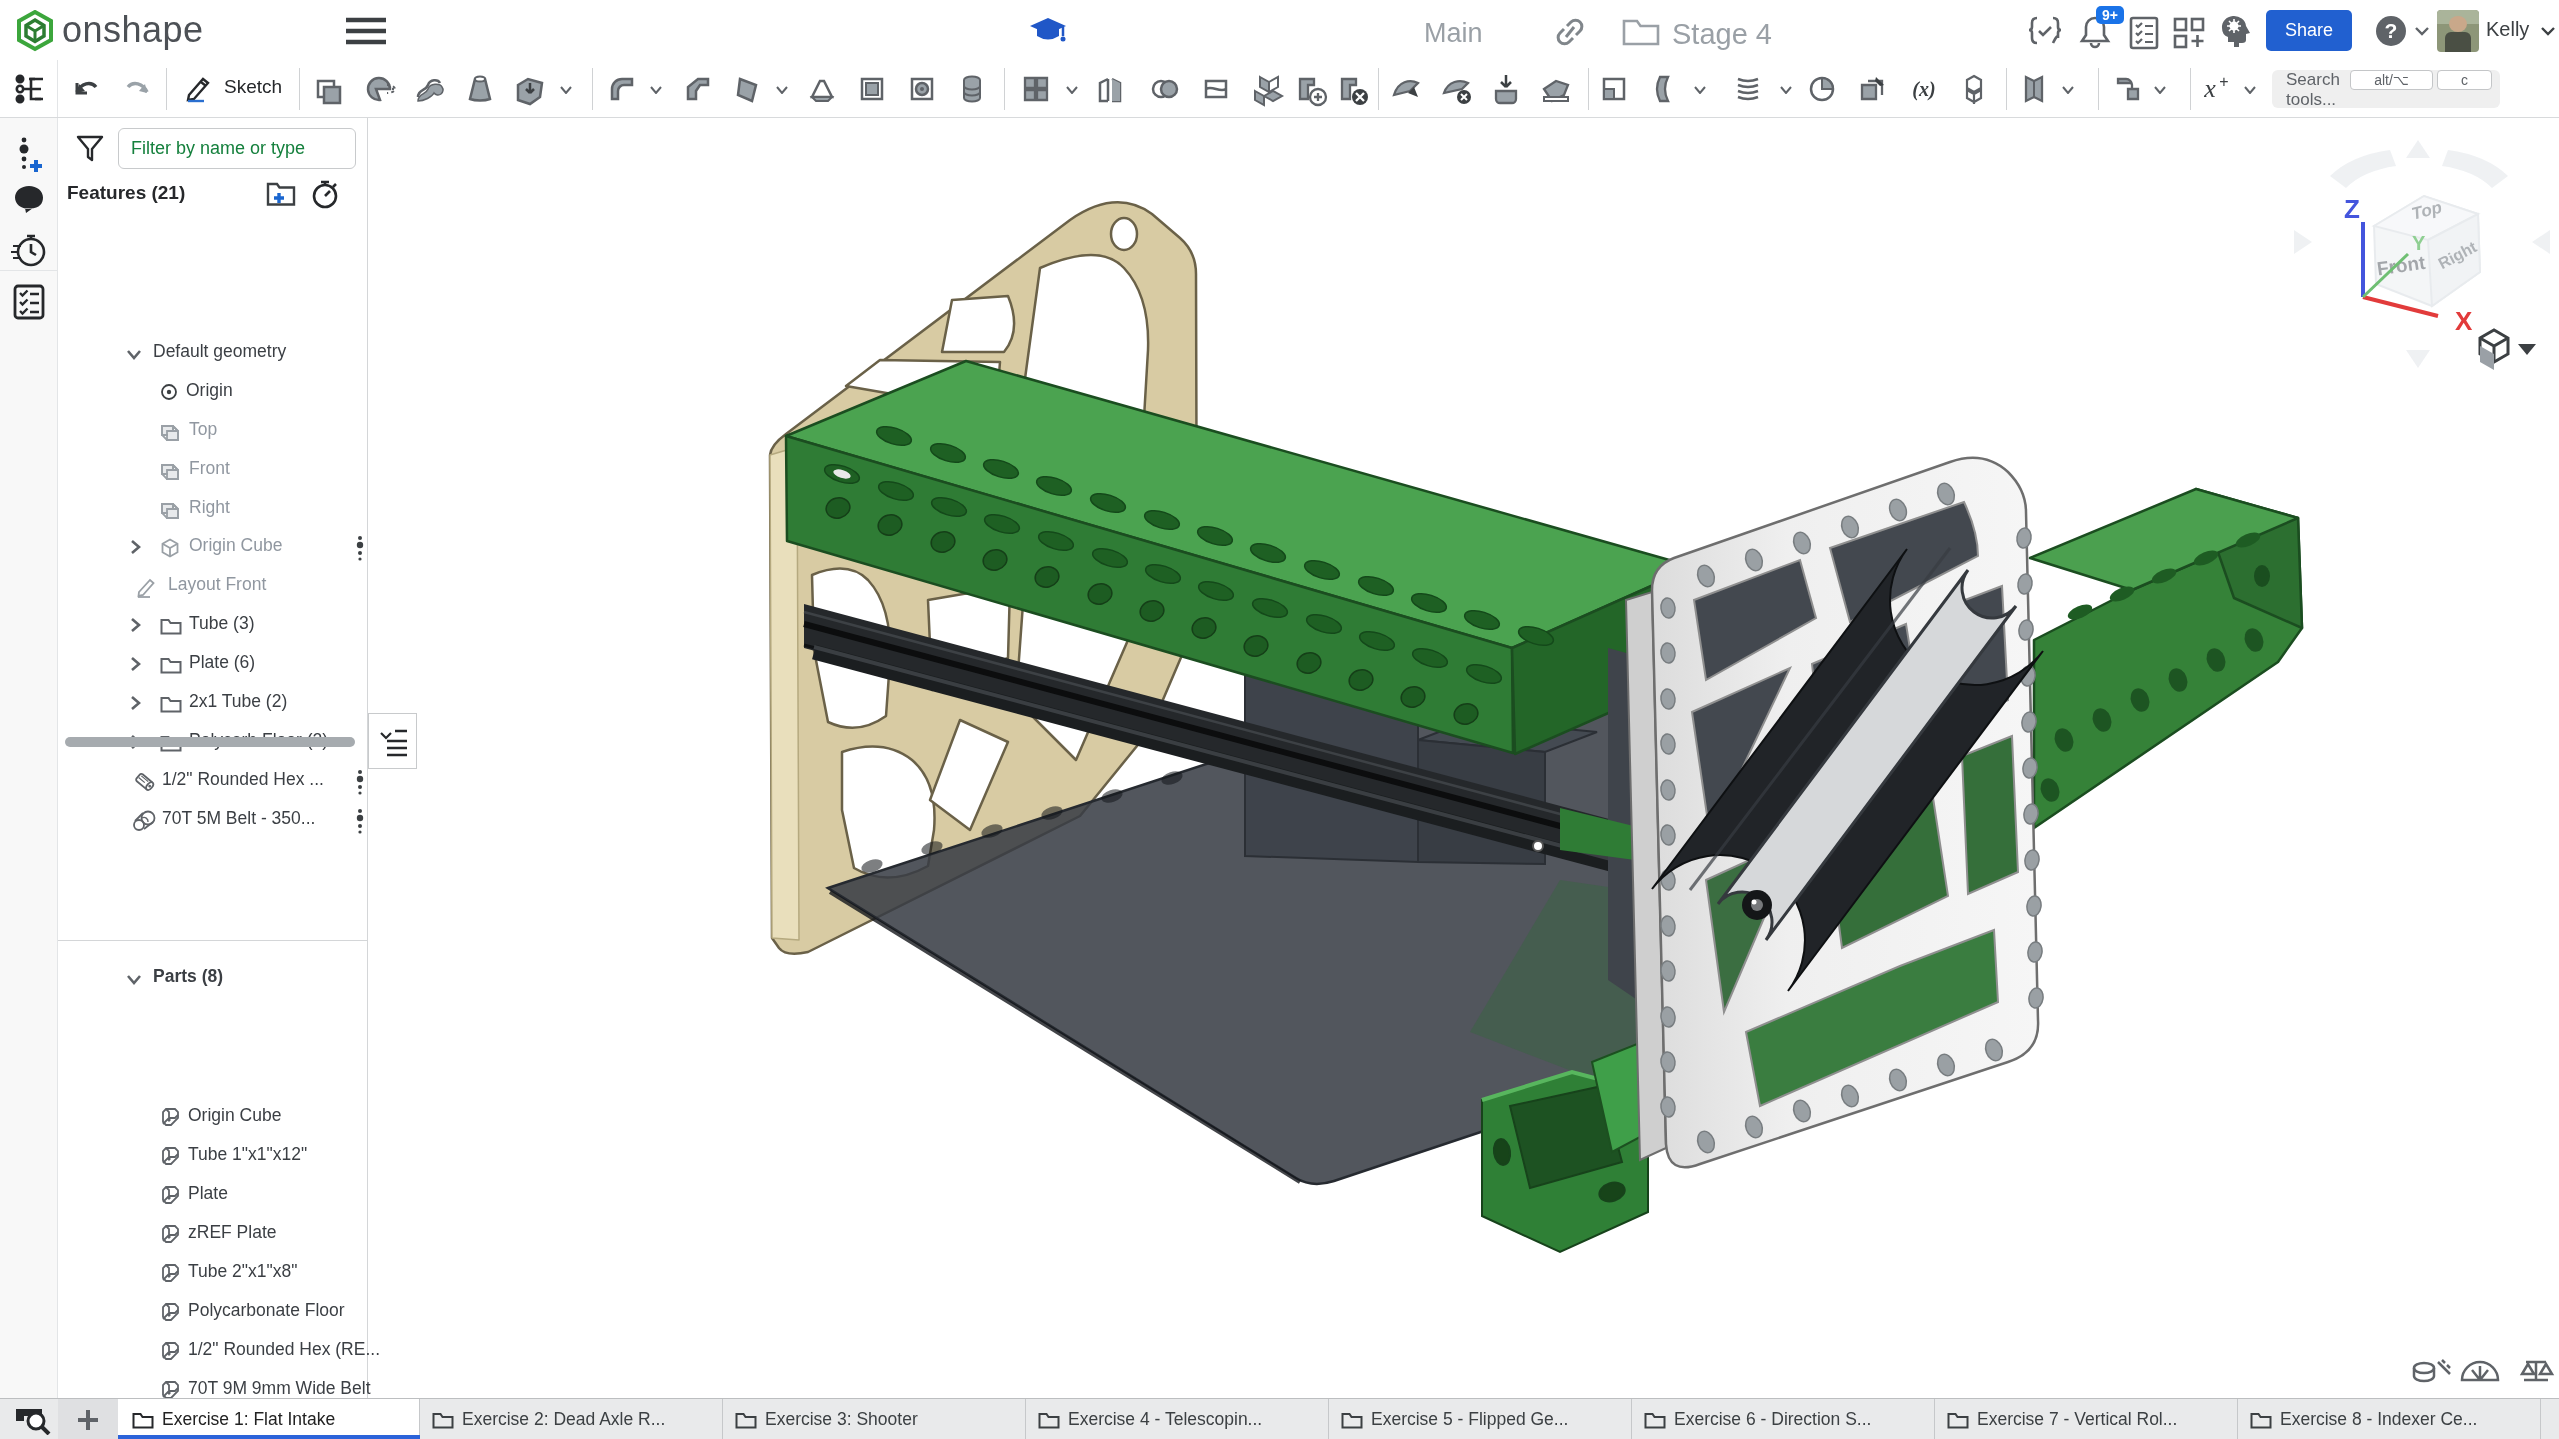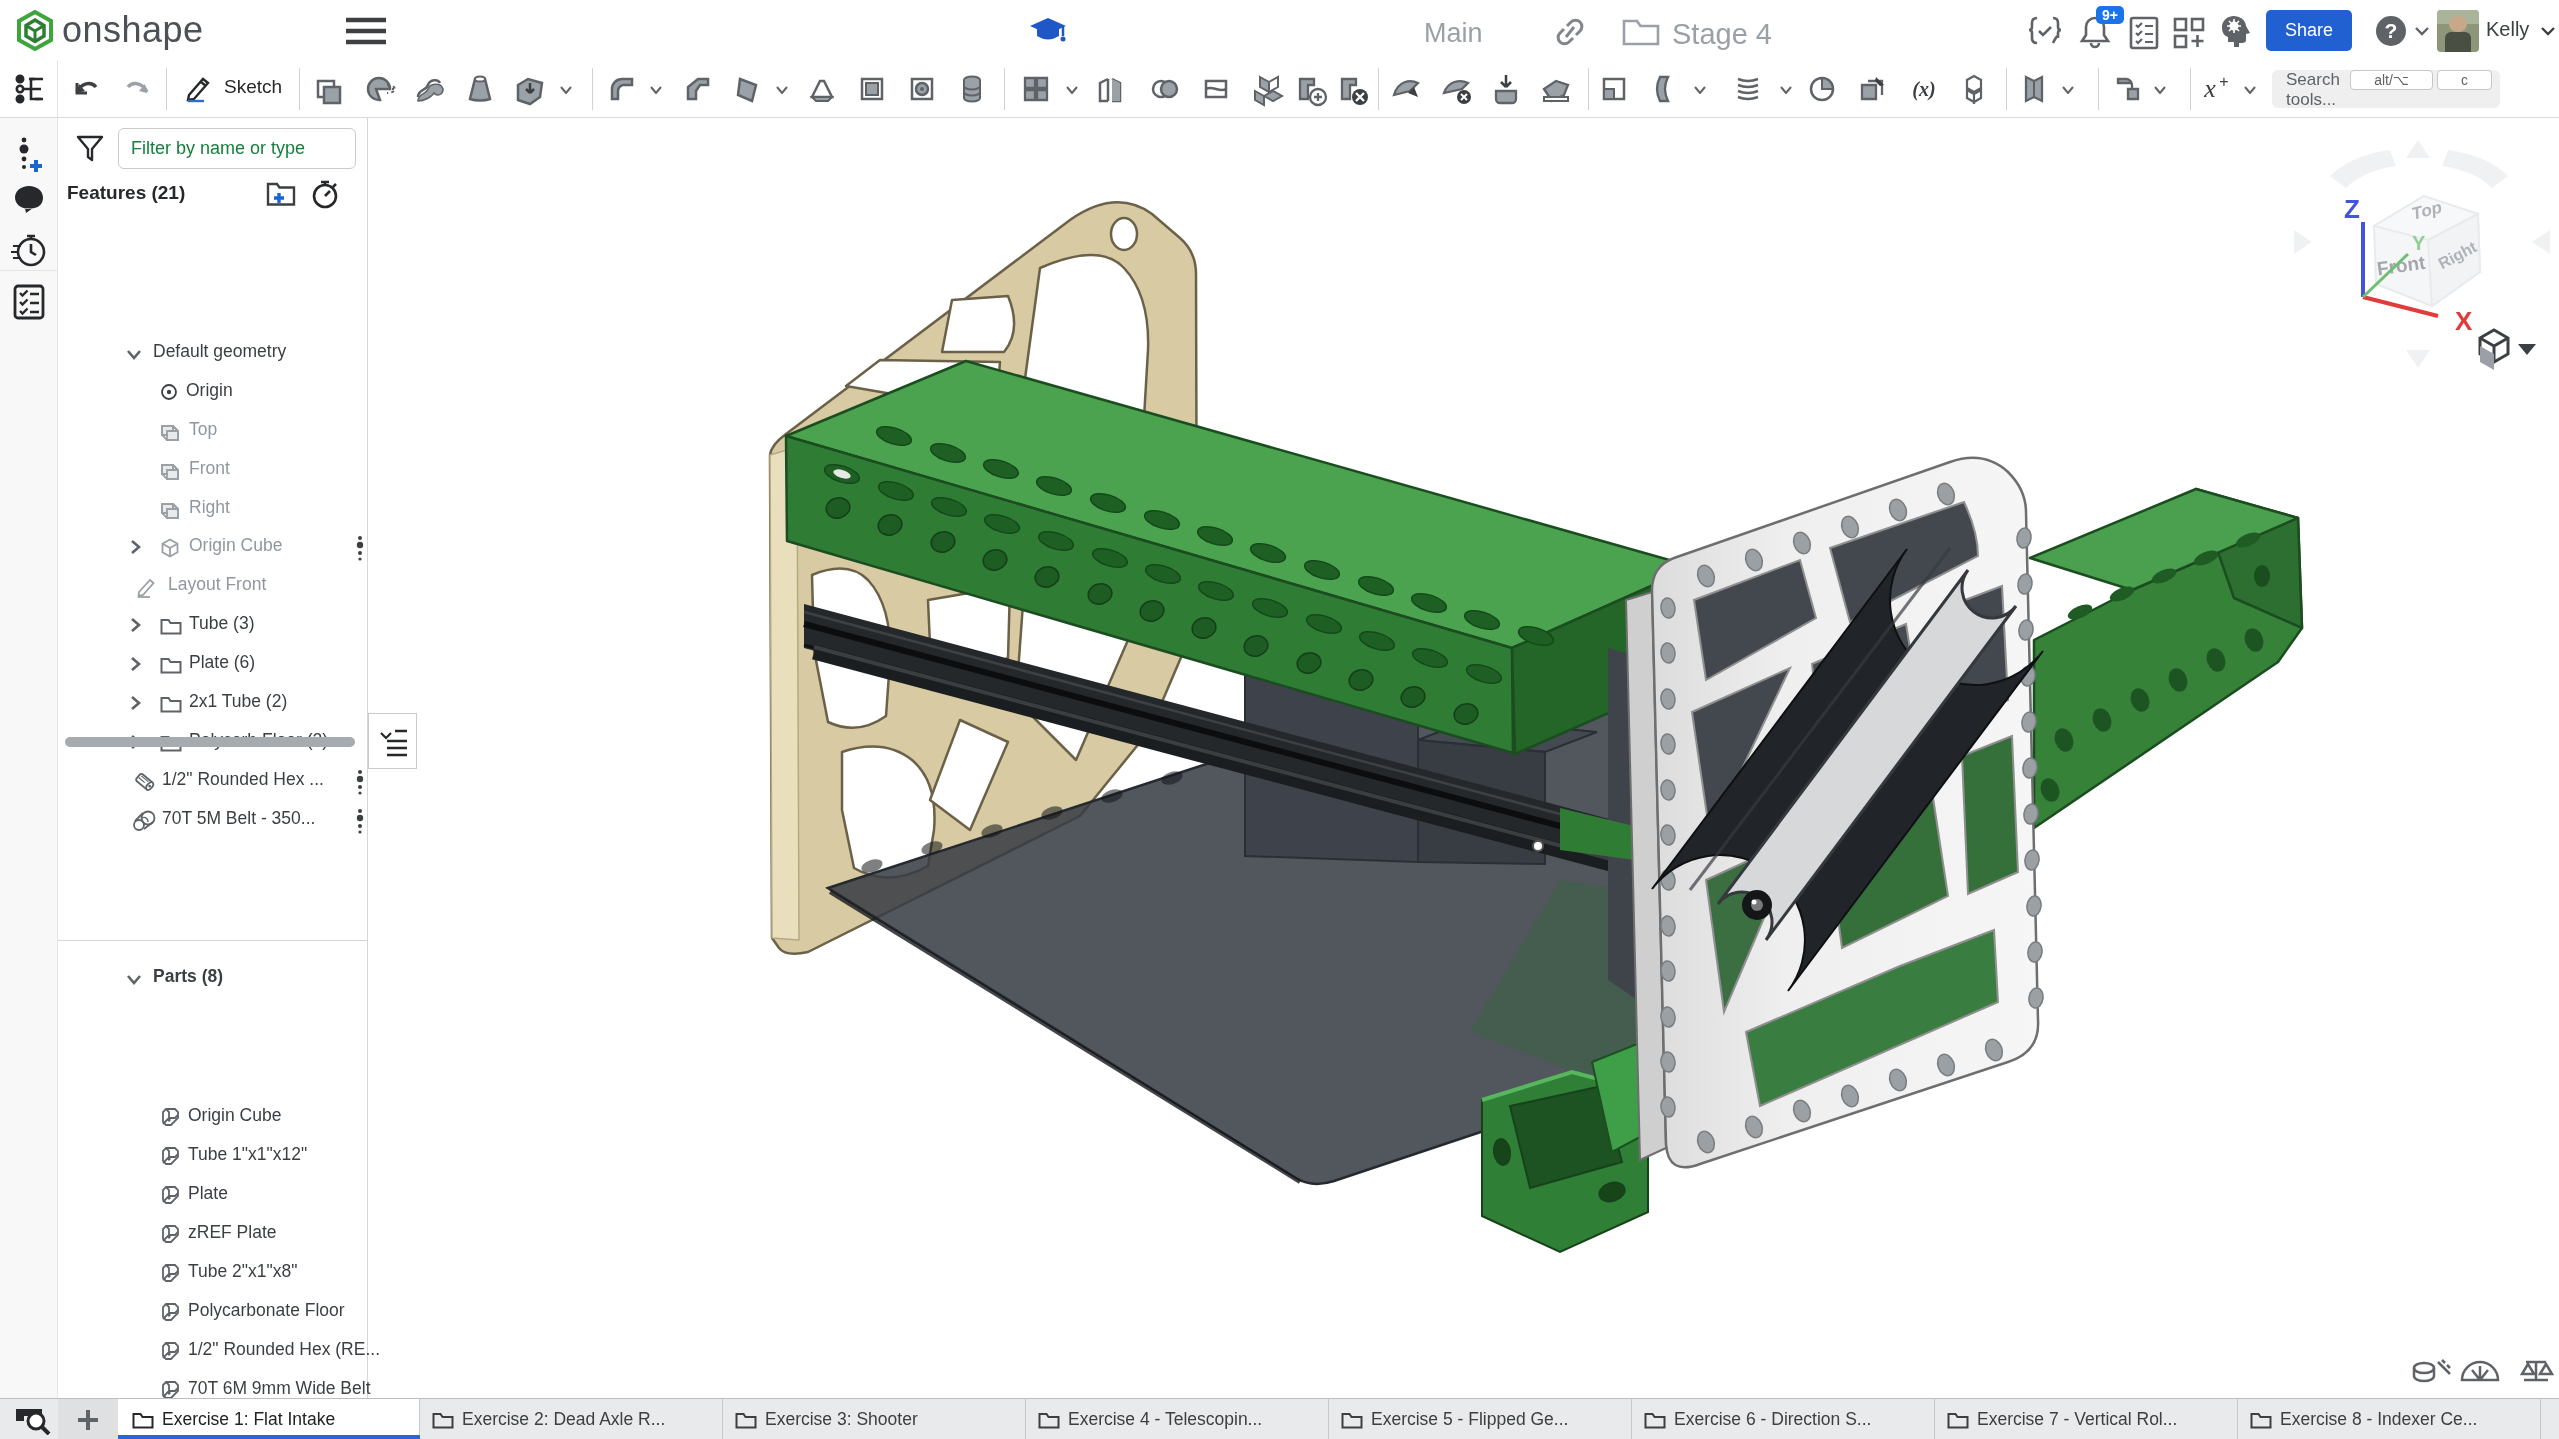--- a/index.html
+++ b/index.html
@@ -536,21 +536,21 @@
         <path d="M9,11 l2,2 -2,2 -2,-2 Z" fill="#5f6368"></path>
       </svg>
       <span class="tt dark" style="left:130px">1/2" Rounded Hex (RE...</span>
     </div>
     <div class="abs" style="top:1253px;left:0;width:100%;height:39px">
       <svg class="abs" style="left:102px;top:9px" width="21" height="20" viewBox="0 0 21 20">
         <path d="M6,2 h9 l3,3 v6 l-7,7 H6 l-3,-3 V5 Z" fill="none" stroke="#5f6368" stroke-width="1.8"></path>
         <path d="M6,2 l3,3 v6 l-6,6 M9,11 h6 l3,-3" fill="none" stroke="#5f6368" stroke-width="1.8"></path>
         <path d="M9,11 l2,2 -2,2 -2,-2 Z" fill="#5f6368"></path>
       </svg>
-      <span class="tt dark" style="left:130px">70T 6M 9mm Wide Belt</span>
+      <span class="tt dark" style="left:130px">70T 9M 9mm Wide Belt</span>
     </div>
 </div>
 
 <div class="abs" style="left:368px;top:713px;width:49px;height:56px;background:#fff;border:1px solid #c8cacc;z-index:4">
   <svg class="abs" style="left:10px;top:13px" width="30" height="30" viewBox="0 0 30 30">
       <path d="M2,6 l5,5 5,-5" fill="none" stroke="#26282b" stroke-width="2.2"></path>
       <path d="M16,4 h12 M8,14 h20 M8,21 h20 M8,28 h20" stroke="#26282b" stroke-width="2.6"></path>
     </svg>
 </div>
 

